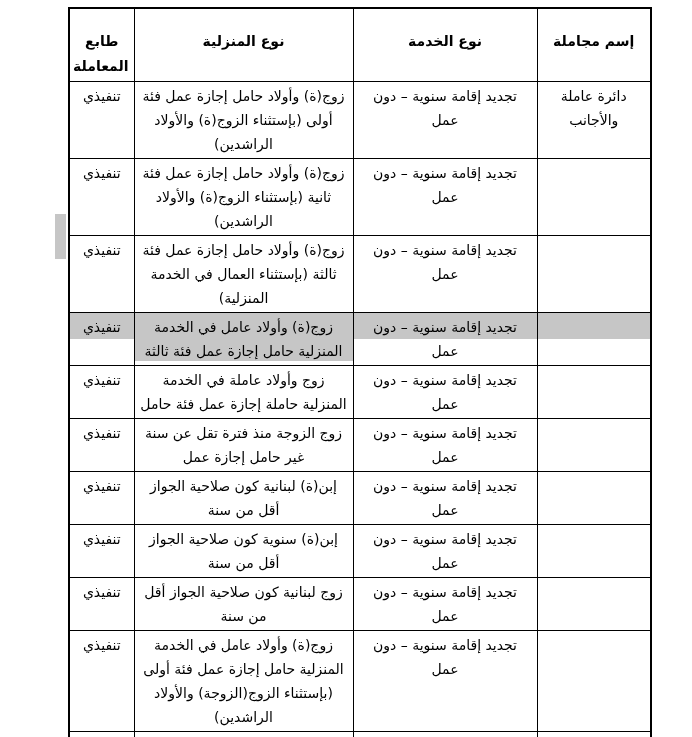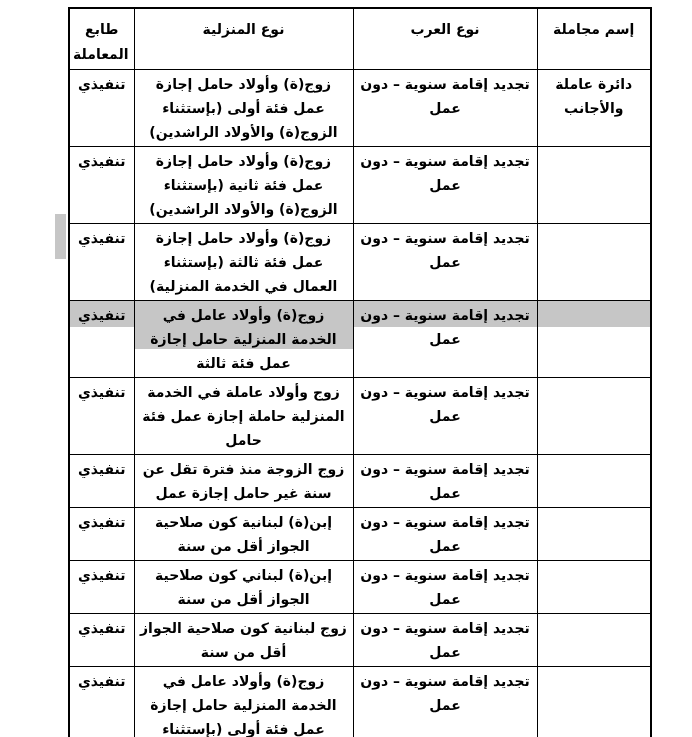--- a/index.html
+++ b/index.html
@@ -32,27 +32,27 @@
     direction: rtl;
     border: 2px solid var(--border);
   }
   .doc-table th, .doc-table td {
     border: 1px solid var(--border);
     vertical-align: top;
     text-align: center;
     padding: 2px 5px;
     font-size: 14px;
     line-height: 24px;
-    font-weight: bold;
+    font-weight: normal;
     overflow: hidden;
   }
   .doc-table th {
     font-weight: bold;
     line-height: 25px;
-    padding-top: 8px;
+    padding-top: 20px;
   }
   .c-stamp { padding-left: 2px; padding-right: 2px; }
   .al-r { text-align: right; }
   .dept-name { font-weight: bold; }
 
   
   td.hl26 {
     background-image: linear-gradient(var(--highlight), var(--highlight));
     background-size: 100% 26px;
     background-repeat: no-repeat;
@@ -80,21 +80,21 @@
   <table class="doc-table" dir="rtl">
     <colgroup>
       <col style="width:114px">
         <col style="width:184px">
         <col style="width:219px">
         <col style="width:65px">
     </colgroup>
     <thead>
       <tr class="h-head">
         <th class="c-dept">إسم مجاملة</th>
-        <th class="c-serv">نوع العرب</th>
+        <th class="c-serv">نوع الخدمة</th>
         <th class="c-trans">نوع المنزلية</th>
         <th class="c-stamp">طابع المعاملة</th>
       </tr>
     </thead>
     <tbody>
       <tr class="h50">
         <td class="c-dept dept-name">دائرة عاملة والأجانب</td>
         <td class="c-serv">تجديد إقامة سنوية – دون عمل</td>
         <td class="c-trans">زوج(ة) وأولاد حامل إجازة عمل فئة أولى (بإستثناء الزوج(ة) والأولاد الراشدين)</td>
         <td class="c-stamp">تنفيذي</td>
@@ -131,21 +131,21 @@
       </tr>
       <tr class="h50">
         <td class="c-dept"></td>
         <td class="c-serv">تجديد إقامة سنوية – دون عمل</td>
         <td class="c-trans">إبن(ة) لبنانية كون صلاحية الجواز أقل من سنة</td>
         <td class="c-stamp">تنفيذي</td>
       </tr>
       <tr class="h50">
         <td class="c-dept"></td>
         <td class="c-serv">تجديد إقامة سنوية – دون عمل</td>
-        <td class="c-trans">إبن(ة) لبناني كون صلاحية الجواز أقل من سنة</td>
+        <td class="c-trans">إبن(ة) سنوية كون صلاحية الجواز أقل من سنة</td>
         <td class="c-stamp">تنفيذي</td>
       </tr>
       <tr class="h51">
         <td class="c-dept"></td>
         <td class="c-serv">تجديد إقامة سنوية – دون عمل</td>
         <td class="c-trans">زوج لبنانية كون صلاحية الجواز أقل من سنة</td>
         <td class="c-stamp">تنفيذي</td>
       </tr>
       <tr class="h77">
         <td class="c-dept"></td>

